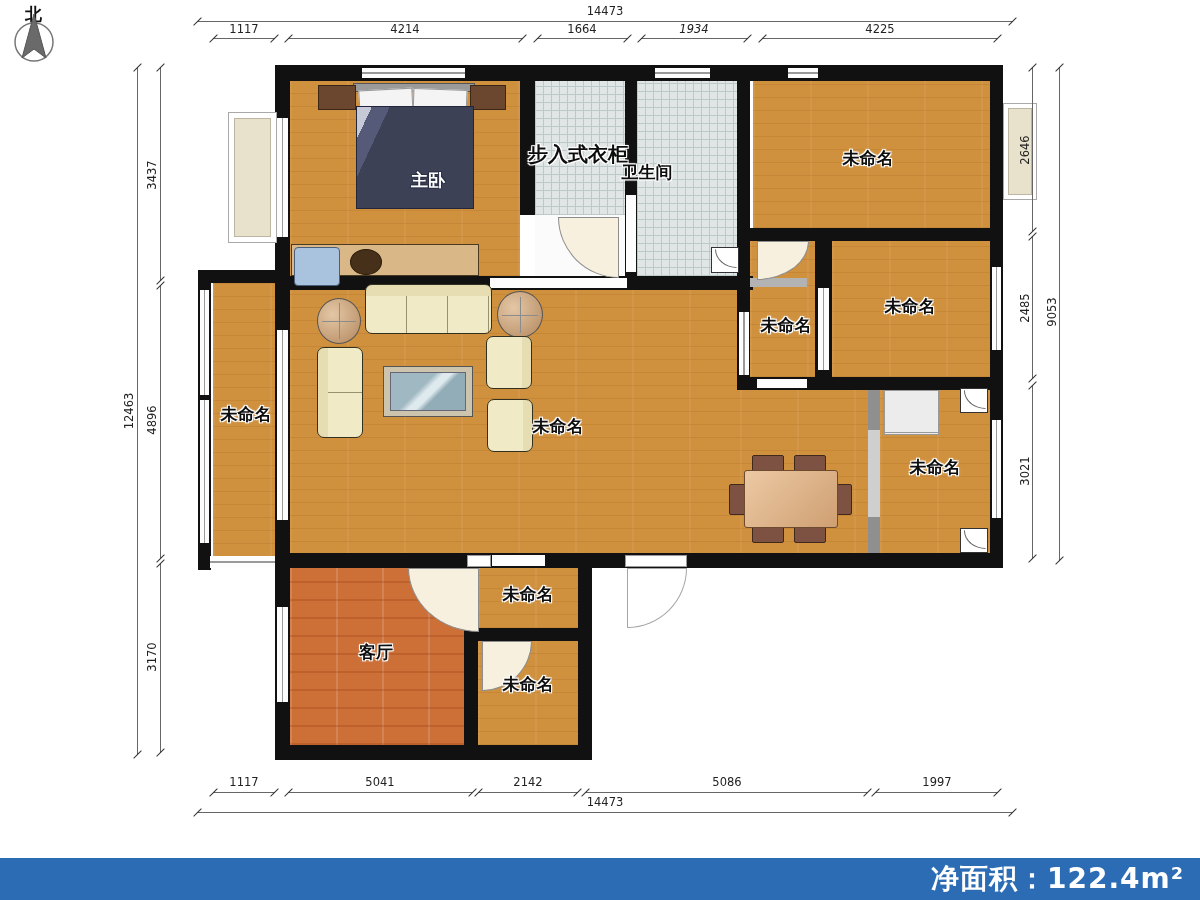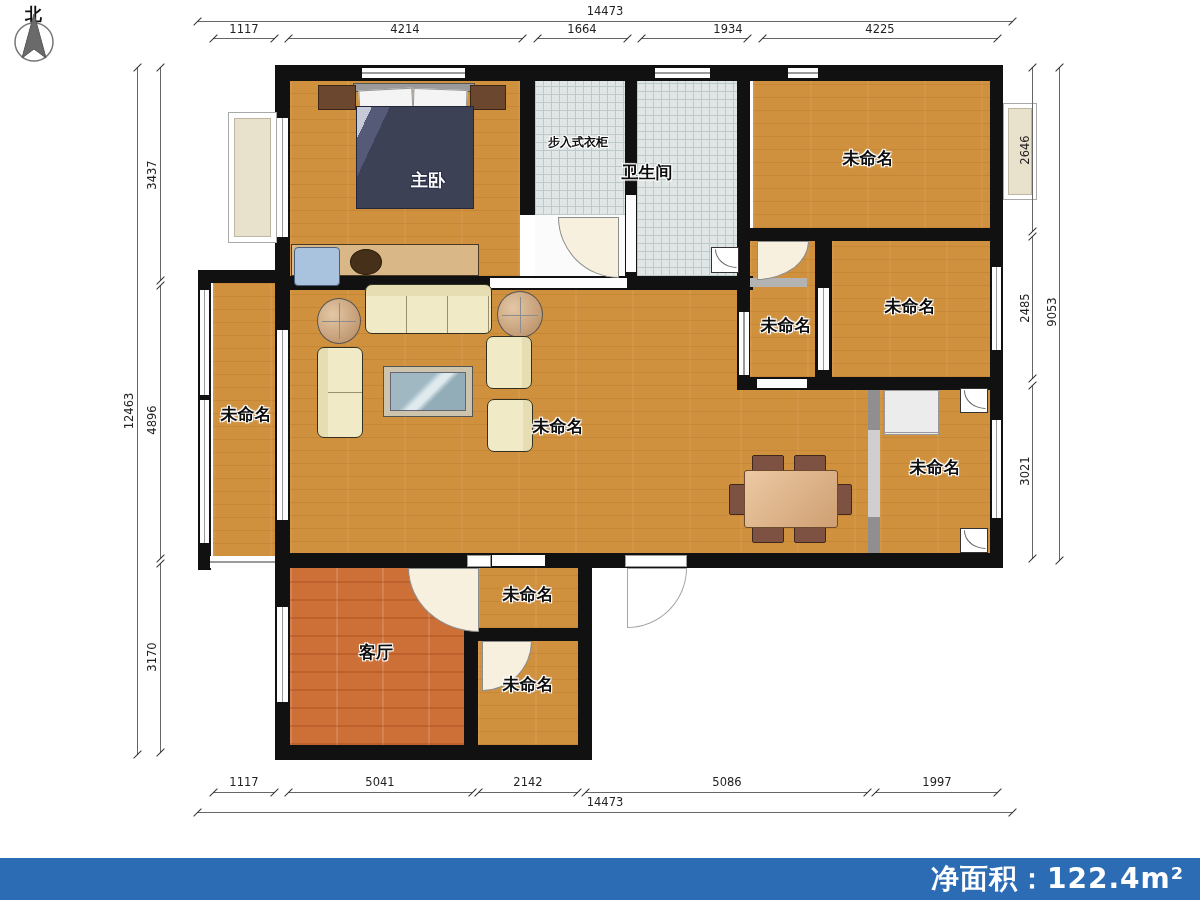--- a/index.html
+++ b/index.html
@@ -24,21 +24,21 @@
   .bay-inner{position:absolute;background:#e8e1cb;border:1px solid #bdb6a2;}
   .arc{position:absolute;background:#f8f0de;border:1px solid #8d8d8d;}
   .arc-bl{border-radius:0 0 0 100%;}
   .arc-br{border-radius:0 0 100% 0;}
   .arc-white{background:#fff;border-color:#a5a5a5;}
   .leaf{position:absolute;background:#fff;border:1px solid #9a9a9a;box-sizing:border-box;}
   .lbl{position:absolute;font-weight:bold;font-size:17px;color:#0d0d0d;white-space:nowrap;
     transform:translate(-50%,-50%);
     text-shadow:-1px -1px 0 #fff,1px -1px 0 #fff,-1px 1px 0 #fff,1px 1px 0 #fff,0 0 3px #fff;}
   .lbl-light{color:#fff;text-shadow:-1px -1px 0 #2c3046,1px -1px 0 #2c3046,-1px 1px 0 #2c3046,1px 1px 0 #2c3046;}
-  .lbl-sm{font-size:12px;}
+  .lbl-sm{font-size:20px;margin-top:12px;}
   .dim{position:absolute;font-size:11.5px;color:#222;white-space:nowrap;transform:translate(-50%,-50%);}
   .dim-rot{transform:translate(-50%,-50%) rotate(-90deg);}
   .dh{position:absolute;height:1px;background:#666;}
   .dv{position:absolute;width:1px;background:#666;}
   .dh::before,.dh::after,.dv::before,.dv::after{content:"";position:absolute;width:11px;height:1px;background:#333;transform:rotate(-45deg);}
   .dh::before{left:-5px;top:0;}
   .dh::after{right:-5px;top:0;}
   .dv::before{left:-5px;top:0;}
   .dv::after{left:-5px;bottom:0;}
   .sofa{position:absolute;border:1px solid #33301f;border-radius:7px;box-sizing:border-box;}
@@ -189,21 +189,21 @@
   <div class="dh" style="left:197px;top:21px;width:816px;"></div>
   <span class="dim" style="left:605px;top:11px;">14473</span>
   <div class="dh" style="left:213px;top:38px;width:62px;"></div>
   <div class="dh" style="left:288px;top:38px;width:235px;"></div>
   <div class="dh" style="left:537px;top:38px;width:91px;"></div>
   <div class="dh" style="left:641px;top:38px;width:107px;"></div>
   <div class="dh" style="left:762px;top:38px;width:236px;"></div>
   <span class="dim" style="left:244px;top:29px;">1117</span>
   <span class="dim" style="left:405px;top:29px;">4214</span>
   <span class="dim" style="left:582px;top:29px;">1664</span>
-  <span class="dim" style="left:728px;top:29px;">1934</span>
+  <span class="dim" style="left:694px;top:29px;font-style:italic;">1934</span>
   <span class="dim" style="left:880px;top:29px;">4225</span>
 
   <div class="dh" style="left:213px;top:792px;width:62px;"></div>
   <div class="dh" style="left:288px;top:792px;width:185px;"></div>
   <div class="dh" style="left:478px;top:792px;width:100px;"></div>
   <div class="dh" style="left:585px;top:792px;width:283px;"></div>
   <div class="dh" style="left:875px;top:792px;width:123px;"></div>
   <span class="dim" style="left:244px;top:782px;">1117</span>
   <span class="dim" style="left:380px;top:782px;">5041</span>
   <span class="dim" style="left:528px;top:782px;">2142</span>

